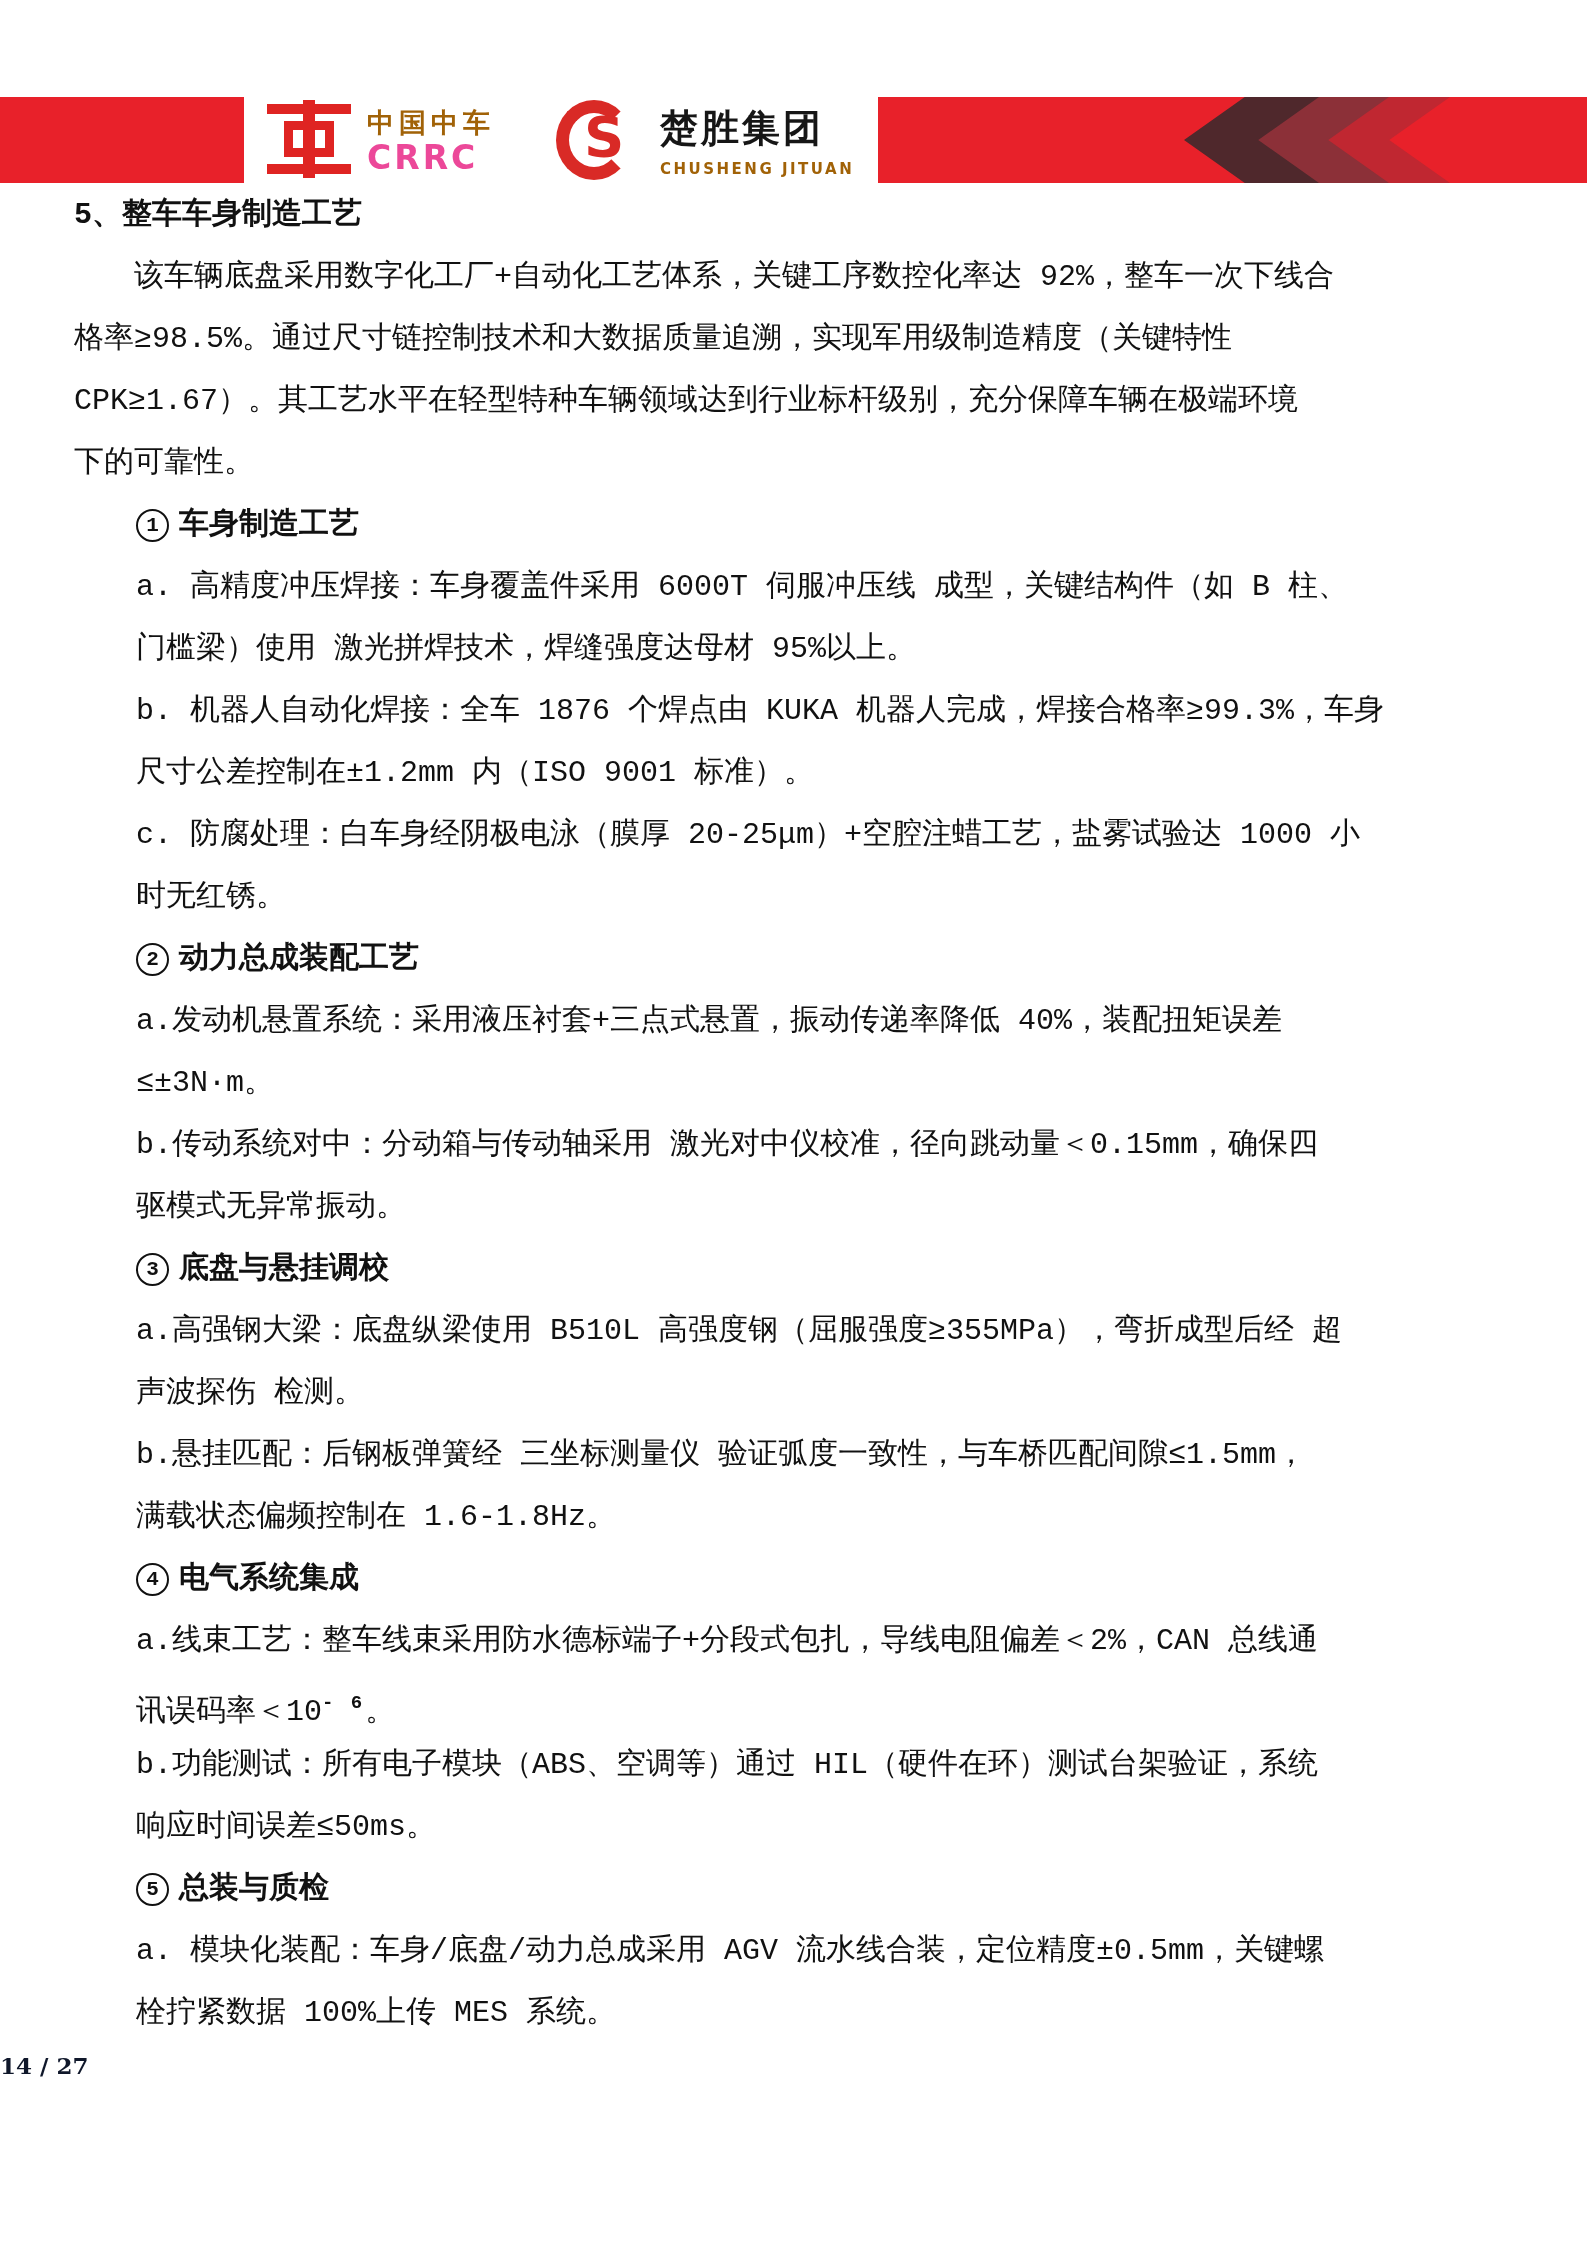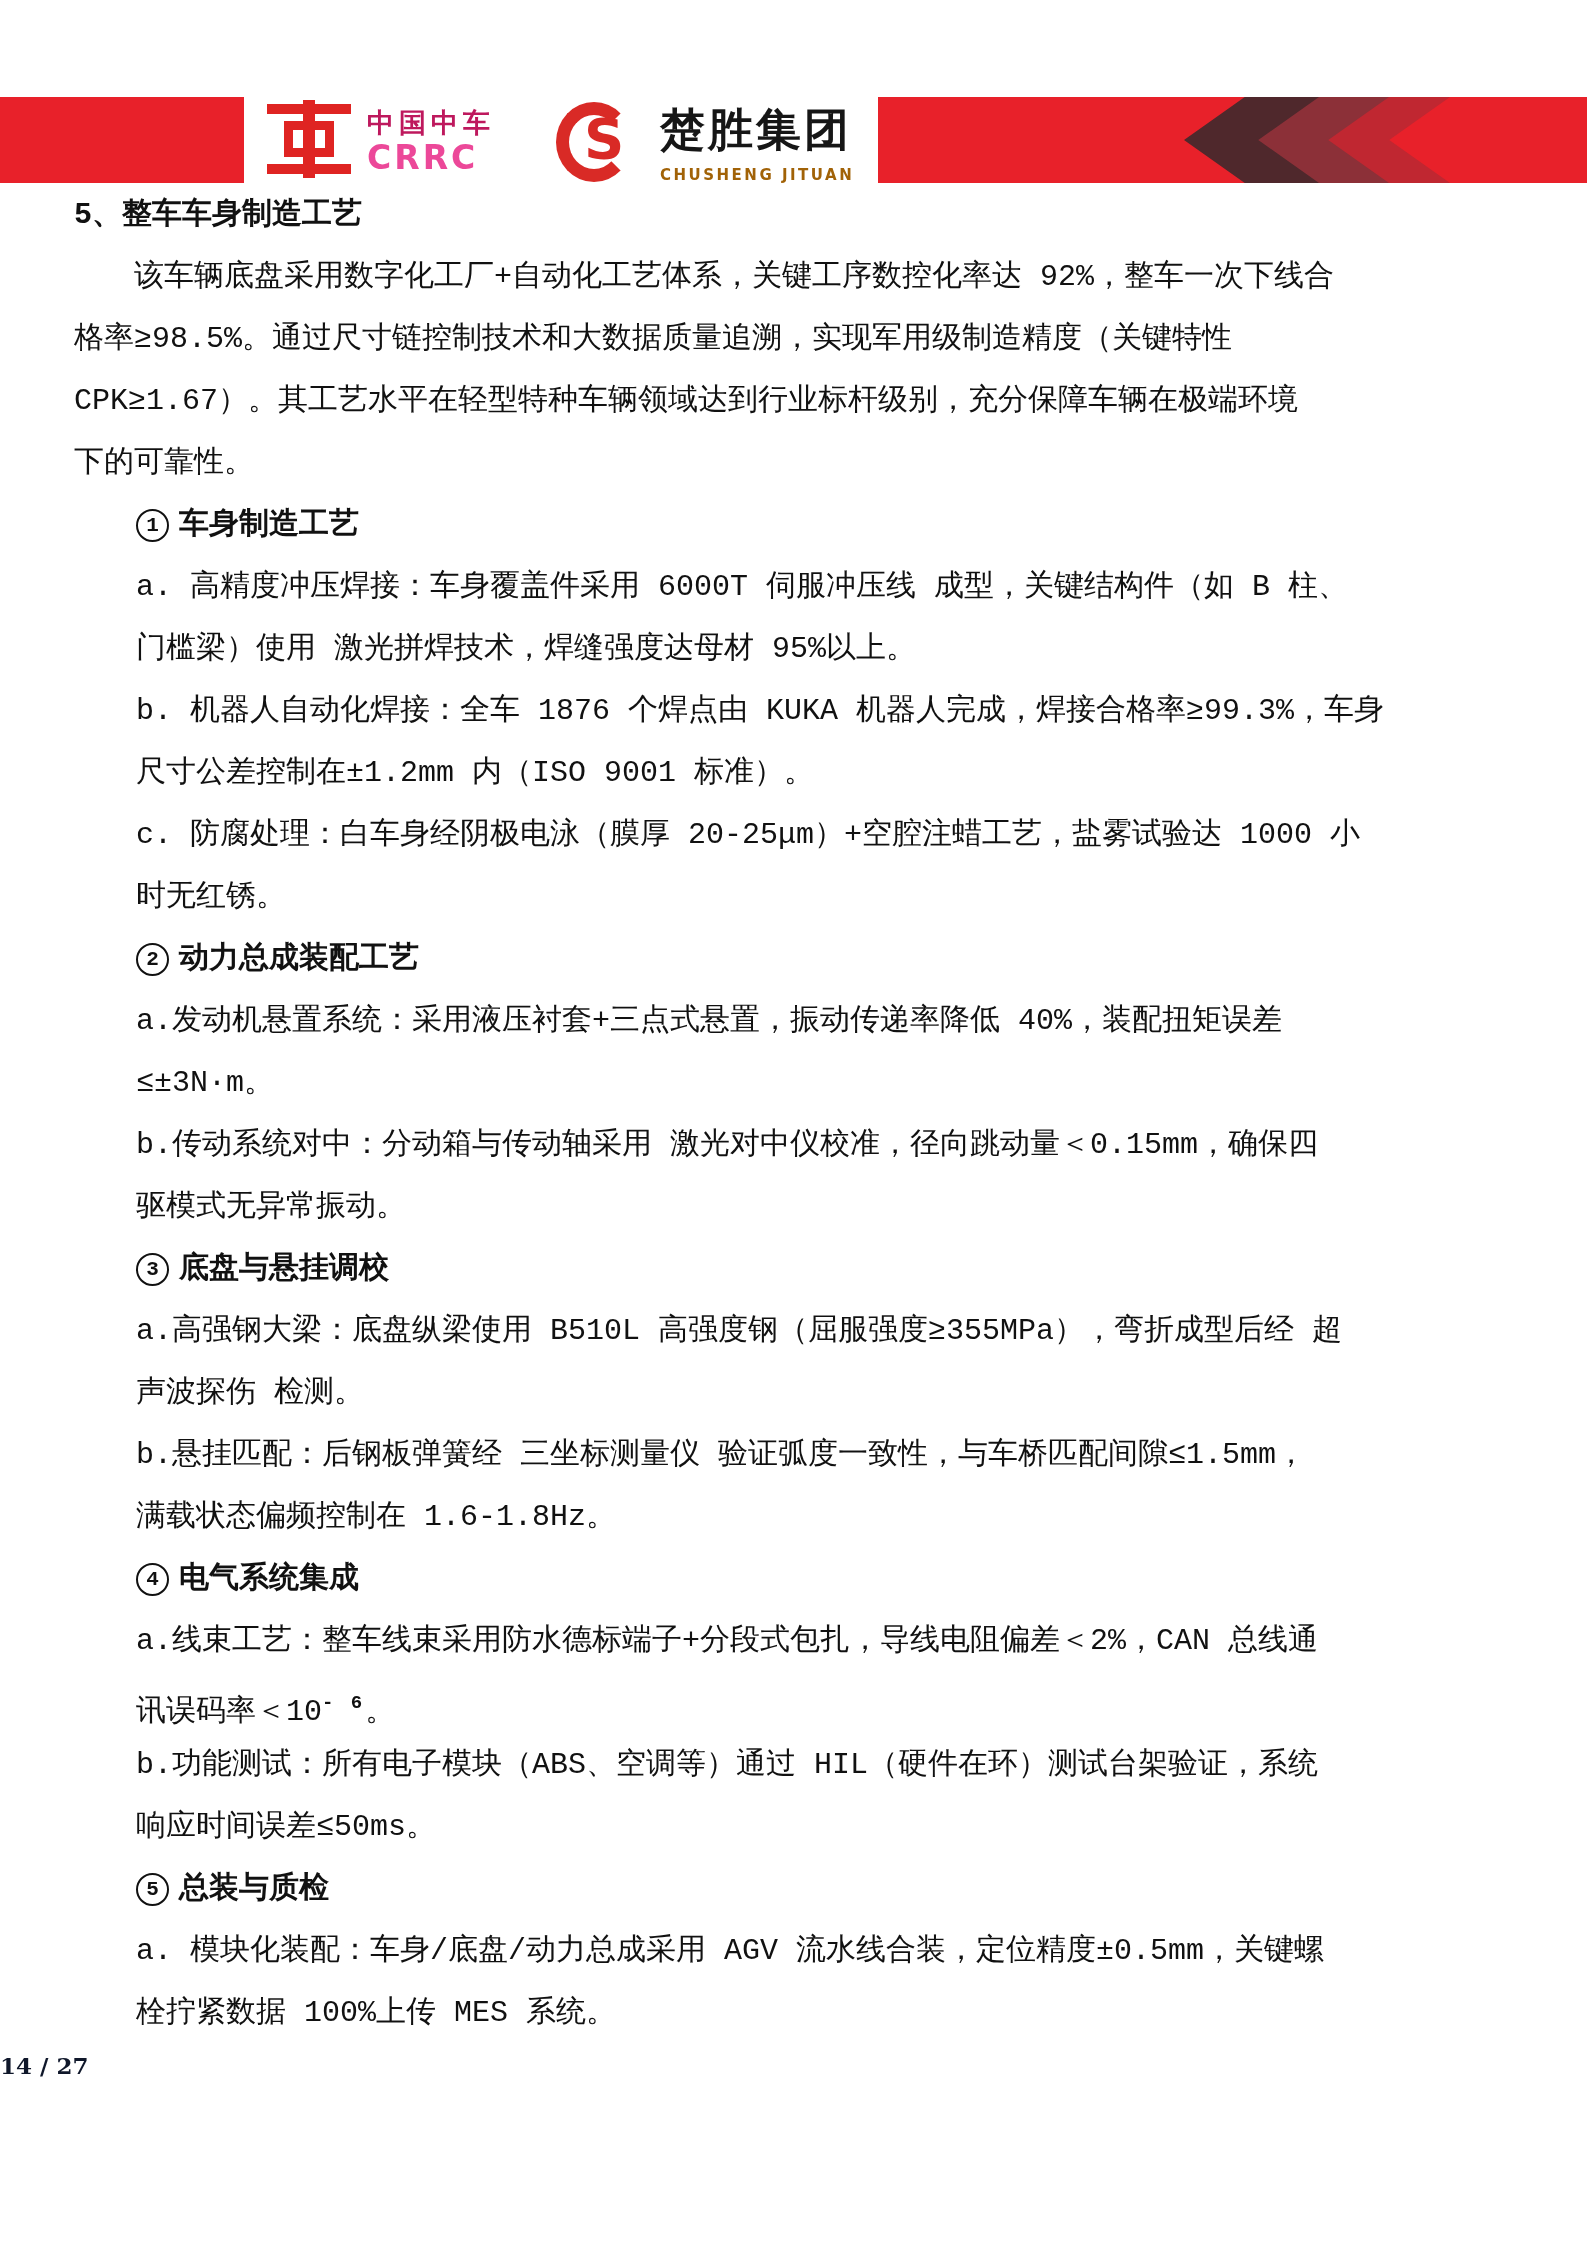--- a/index.html
+++ b/index.html
@@ -26,32 +26,32 @@
   .chev-1 { left:306px; background:#4f282c; z-index:4; }
 
   
   .logo-crrc { position:absolute; left:267px; top:100px; display:flex; align-items:center; gap:16px; }
   .crrc-emblem { position:relative; width:84px; height:78px; }
   .crrc-emblem .bar-top    { position:absolute; left:0; top:4px;    width:100%; height:10px; background:#df2422; }
   .crrc-emblem .bar-bottom { position:absolute; left:0; bottom:4px; width:100%; height:10px; background:#df2422; }
   .crrc-emblem .mid-square { position:absolute; left:17px; top:21px; width:50px; height:36px; border:9px solid #df2422; }
   .crrc-emblem .v-stroke   { position:absolute; left:36px; top:0;   width:12px; height:100%; background:#df2422; }
   .crrc-text { display:flex; flex-direction:column; }
-  .crrc-cn { font-family:"DejaVu Sans","Liberation Sans",sans-serif; font-size:27px; font-weight:bold; letter-spacing:5px; color:#be185d; white-space:nowrap; }
+  .crrc-cn { font-family:"DejaVu Sans","Liberation Sans",sans-serif; font-size:27px; font-weight:bold; letter-spacing:5px; color:#a16207; white-space:nowrap; }
   .crrc-en { font-family:"DejaVu Sans","Liberation Sans",sans-serif; font-size:33px; font-weight:800; letter-spacing:3px; color:#ec4899; line-height:1.0; }
 
   
   .logo-chusheng { position:absolute; left:556px; top:100px; display:flex; align-items:center; gap:12px; }
   .cs-mark { position:relative; width:92px; height:80px; }
   .cs-crescent { position:absolute; left:0; top:0; width:76px; height:80px;
                  border:13px solid #d92a26; border-right-color:transparent; border-radius:50%; }
   .cs-s { position:absolute; left:28px; top:6px; font-family:"DejaVu Sans","Liberation Sans",sans-serif;
           font-size:56px; font-weight:bold; color:#d92a26; line-height:1.1; }
   .cs-text { display:flex; flex-direction:column; }
-  .cs-cn { font-family:"DejaVu Sans","Liberation Sans",sans-serif; font-size:45px; font-weight:bold; letter-spacing:3px; color:#161616; white-space:nowrap; }
+  .cs-cn { font-family:"DejaVu Sans","Liberation Sans",sans-serif; font-size:38px; font-weight:bold; letter-spacing:3px; color:#161616; white-space:nowrap; }
   .cs-en { font-family:"DejaVu Sans","Liberation Sans",sans-serif; font-size:15px; font-weight:bold; letter-spacing:2.5px; color:#a16207; margin-top:6px; white-space:nowrap; }
 
   
   .content { position:absolute; left:0; top:184px; right:16px; padding-left:74px;font-family:Liberation Mono, monospace; }
   .line { font-size:30px; height:62px; line-height:62px; white-space:nowrap; }
   .line.h1   { font-weight:bold; }
   .line.body-first { padding-left:60px; }
   .line.sub  { padding-left:62px; font-weight:bold; }
   .line.item { padding-left:62px; }
   .circ { display:inline-block; width:33px; height:33px; border:2px solid #111; border-radius:50%;

